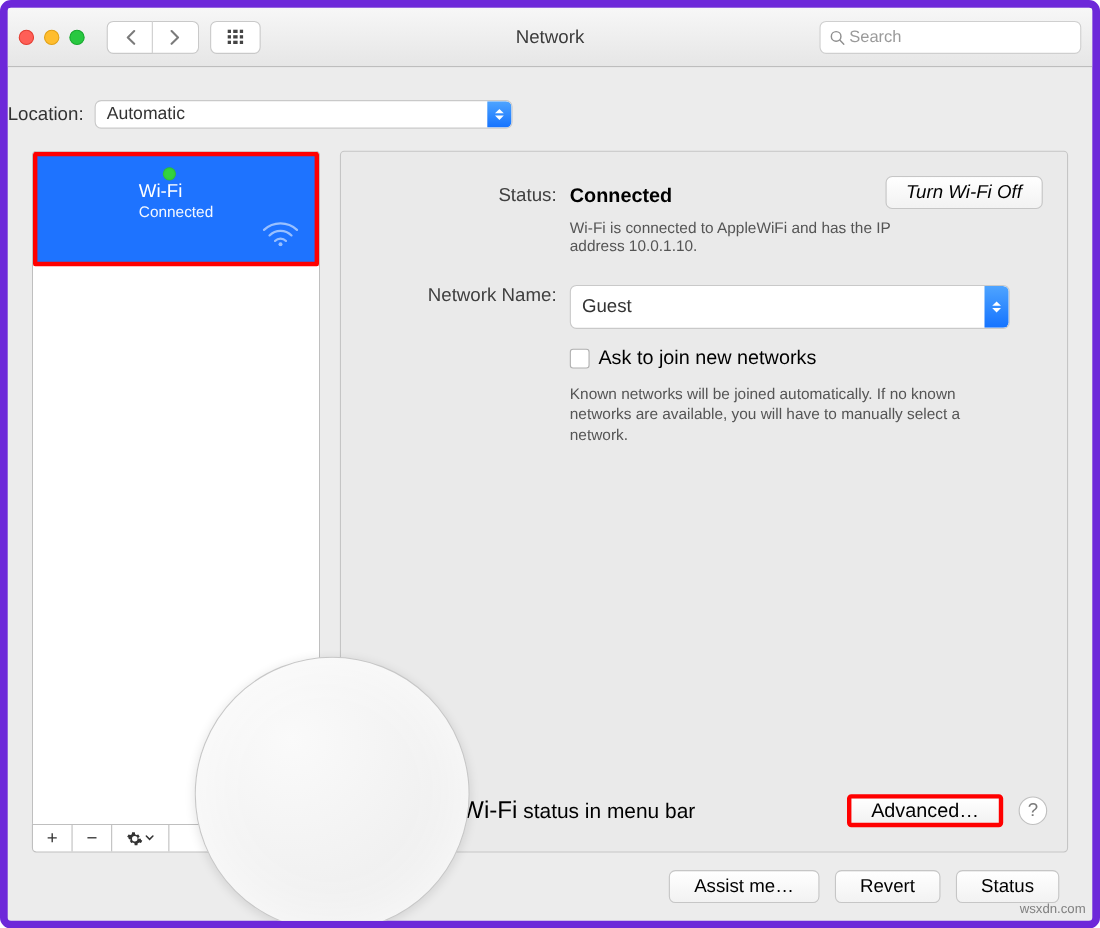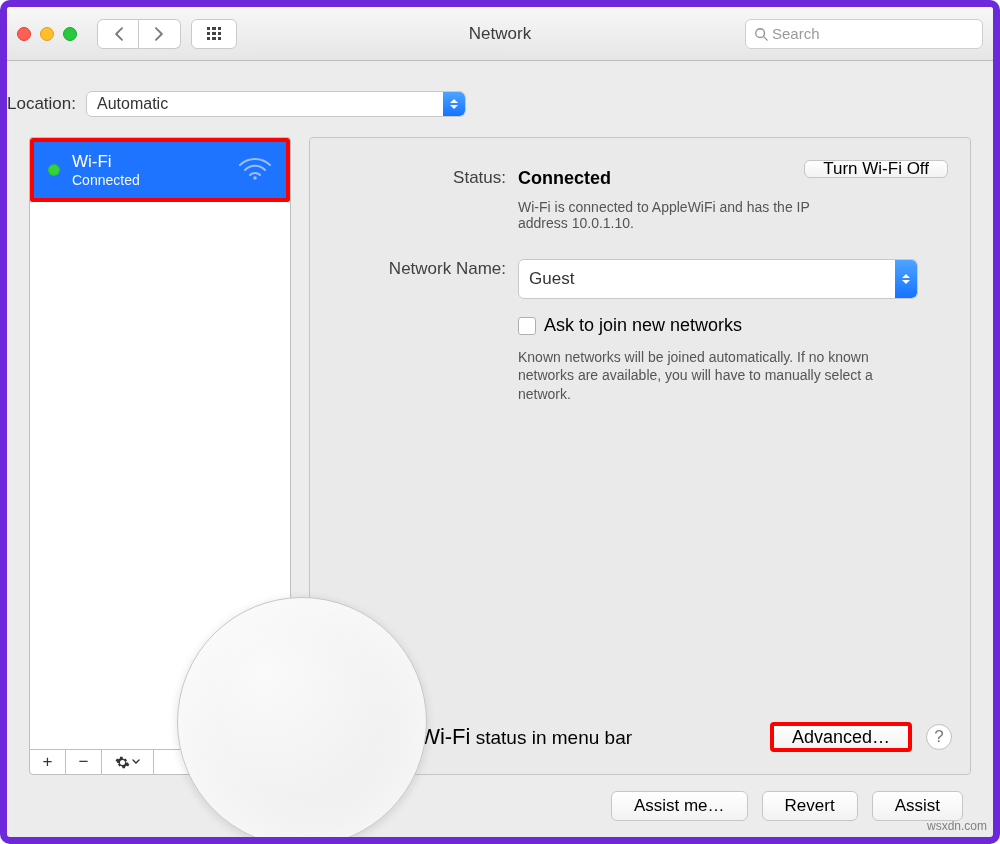--- a/index.html
+++ b/index.html
@@ -114,21 +114,21 @@
     border-top-left-radius:4px;border-top-right-radius:4px;
     overflow:hidden;
   }
   .sb-item{
     position:relative;
     padding:10px 14px;
     background:#1e73ff;
     color:#fff;
     border:4px solid #ff0000;
     border-radius:2px;
-    display:flex; align-items:center;
+    display:flex; align-items:center;flex-direction:column;
   }
   .sb-led{
     width:12px;height:12px;background:#33d33e;border-radius:50%;
     margin-right:12px; box-shadow:inset 0 0 2px rgba(0,0,0,.25);
   }
   .sb-text{ line-height:1.15;}
   .sb-text .t1{ font-size:17px; }
   .sb-text .t2{ font-size:14px; opacity:.95;}
   .sb-wifi{
     margin-left:auto;
@@ -160,25 +160,25 @@
     width:190px; text-align:right; padding-right:12px;
     font-size:17px; color:#404040;
   }
   .row .rbody{ flex:1; }
   .status-val{ font-weight:700; font-size:18px; }
   .status-desc{
     font-size:14px; color:#555; max-width:330px; margin-top:10px;
   }
   .wifi-btn{
     position:absolute; top:22px; right:22px;
-    height:18px; padding:0 18px;
+    height:30px; padding:0 18px;
     background:linear-gradient(#fff,#f2f2f2);
     border:1px solid #c6c6c6; border-radius:6px;
     font-size:17px;
-    display:flex;align-items:center;
+    display:flex;align-items:center;font-style:italic;
   }
   .check{
     display:inline-flex; align-items:center; margin-top:4px;
   }
   .chkbox{
     width:18px;height:18px;border:1px solid #b0b0b0;border-radius:3px;background:#fff;
     margin-right:8px; display:flex;align-items:center;justify-content:center;
   }
   .chkbox.checked{
     background:linear-gradient(#4ea4ff,#1573ff); border-color:#1573ff;
@@ -368,19 +368,19 @@
         <div class="adv-btn">Advanced…</div>
         <div class="help">?</div>
       </div>
     </div>
 
   </div>
 
   <div class="footer">
     <div class="btn">Assist me…</div>
     <div class="btn">Revert</div>
-    <div class="btn">Assist</div>
+    <div class="btn">Status</div>
   </div>
 
   <div class="lens"></div>
 
   <div class="watermark">wsxdn.com</div>
 </div>
 
 </body></html>

